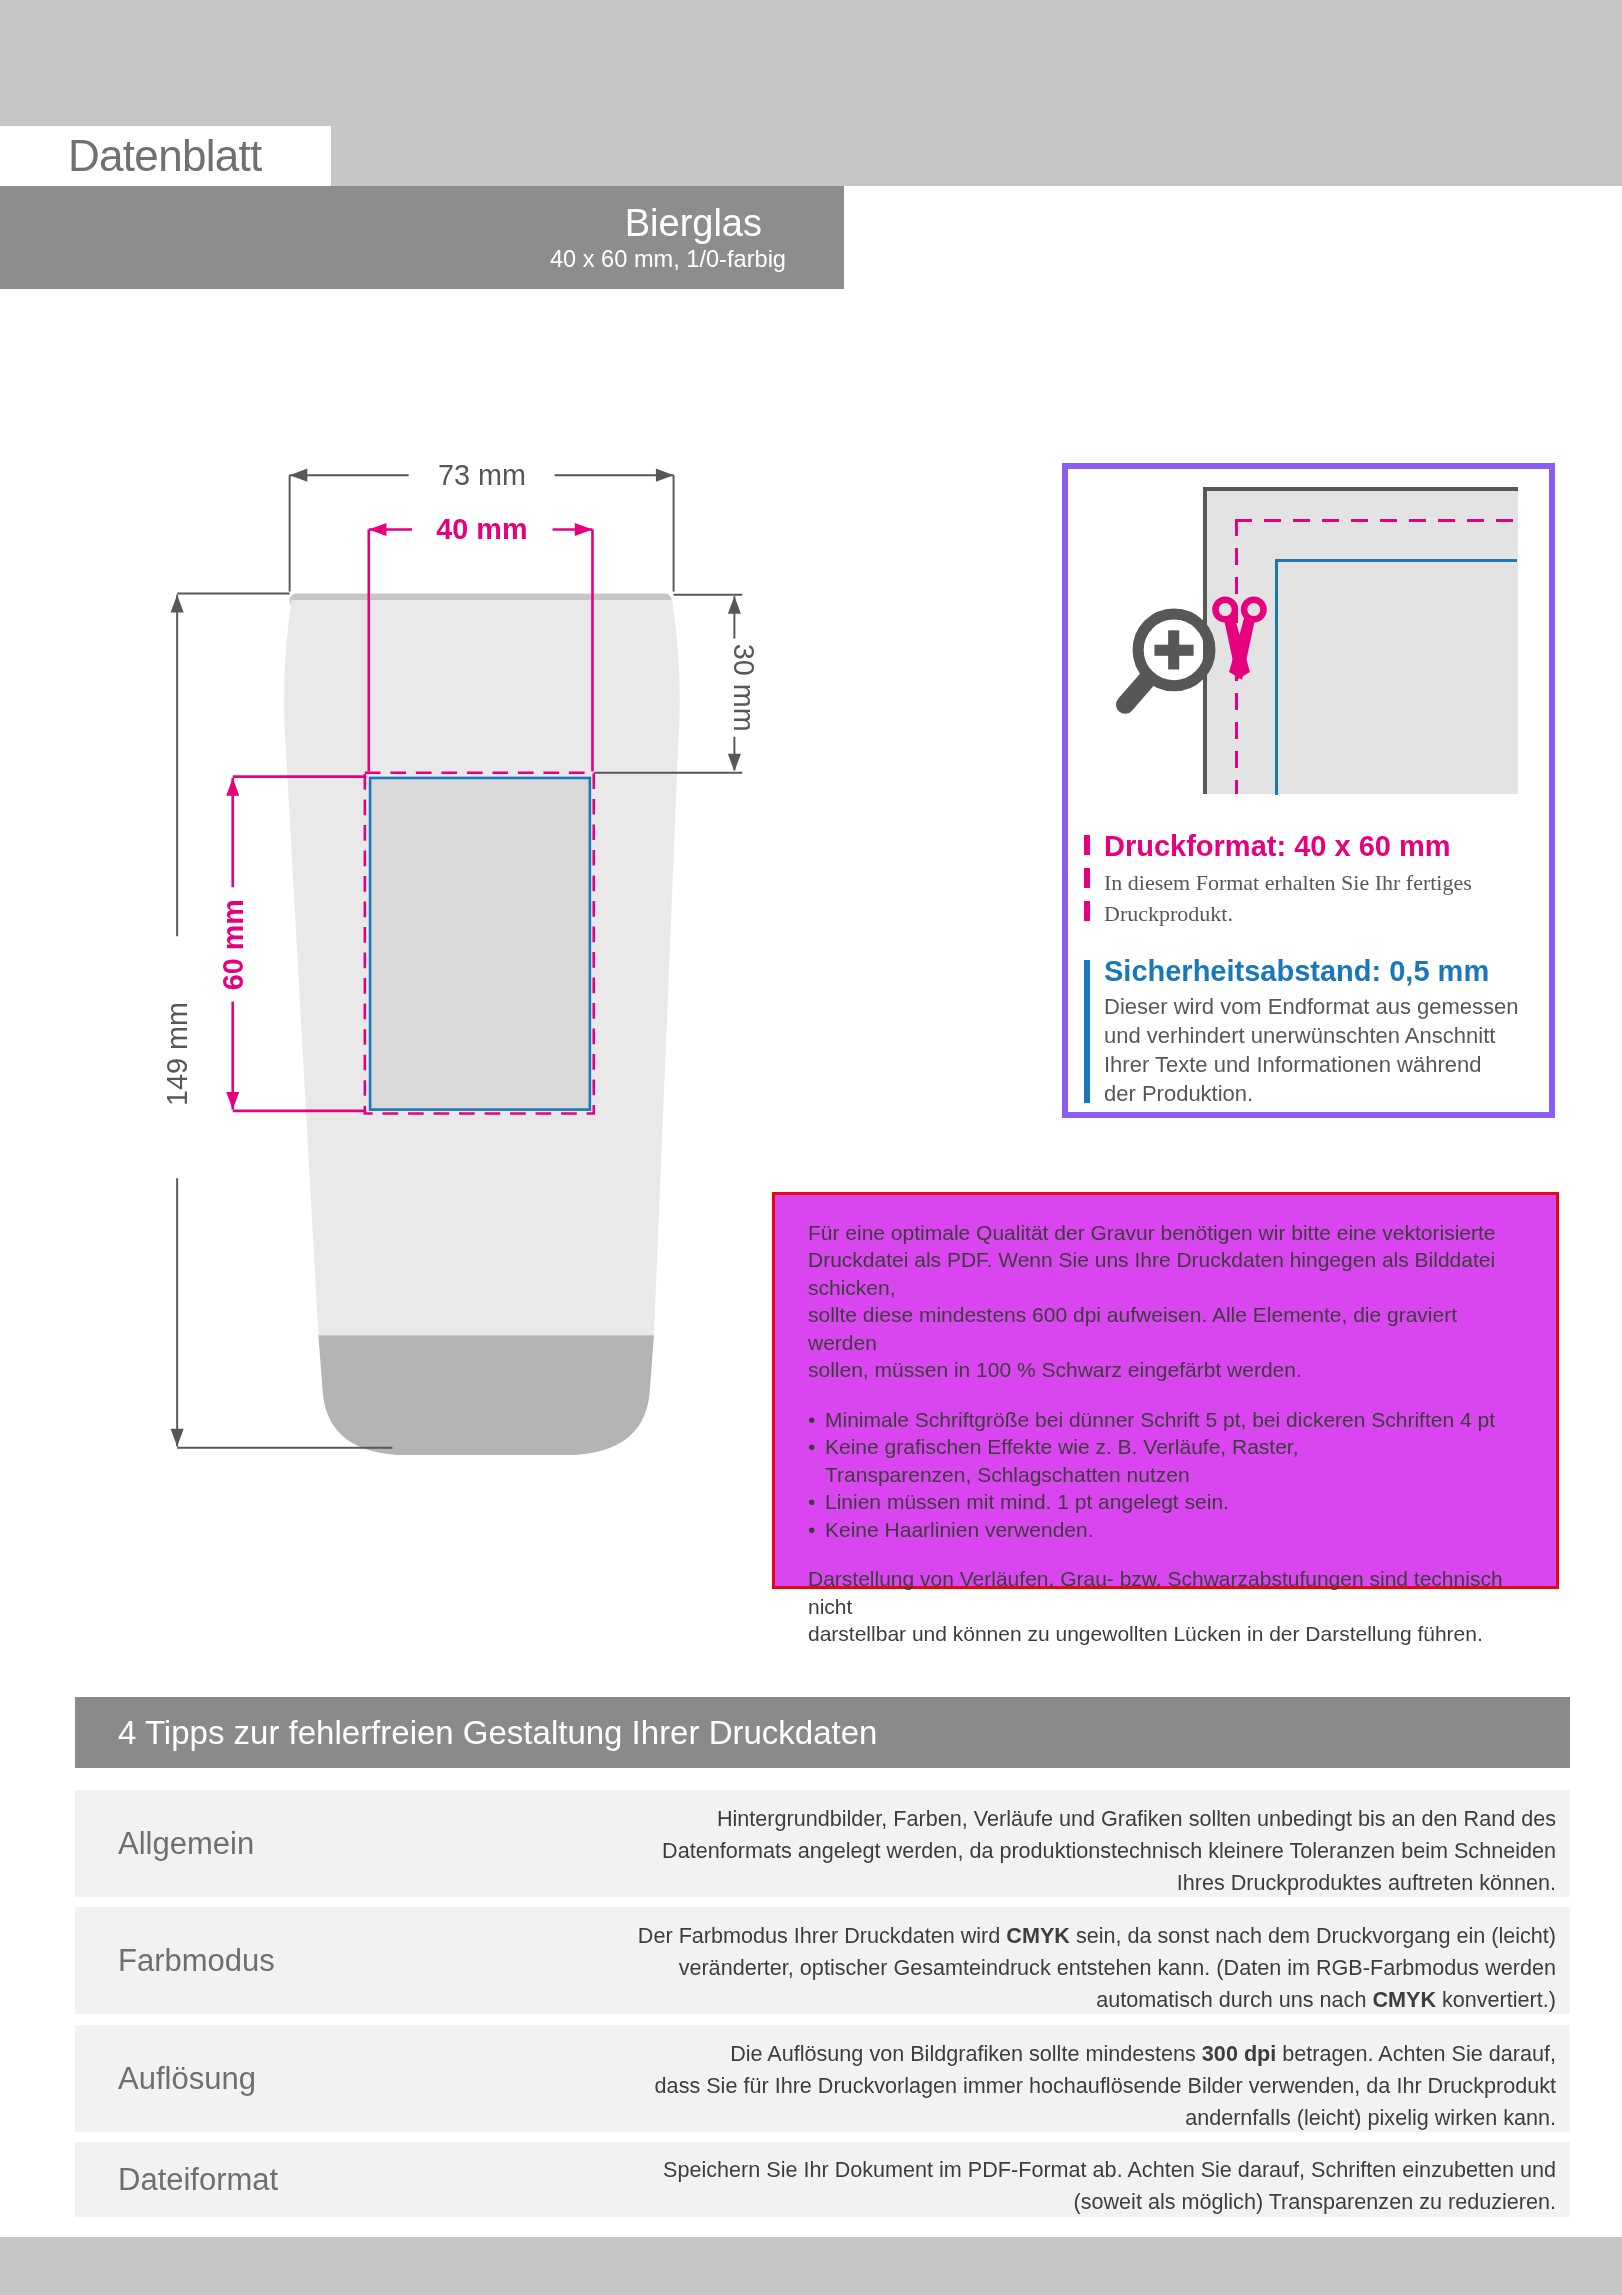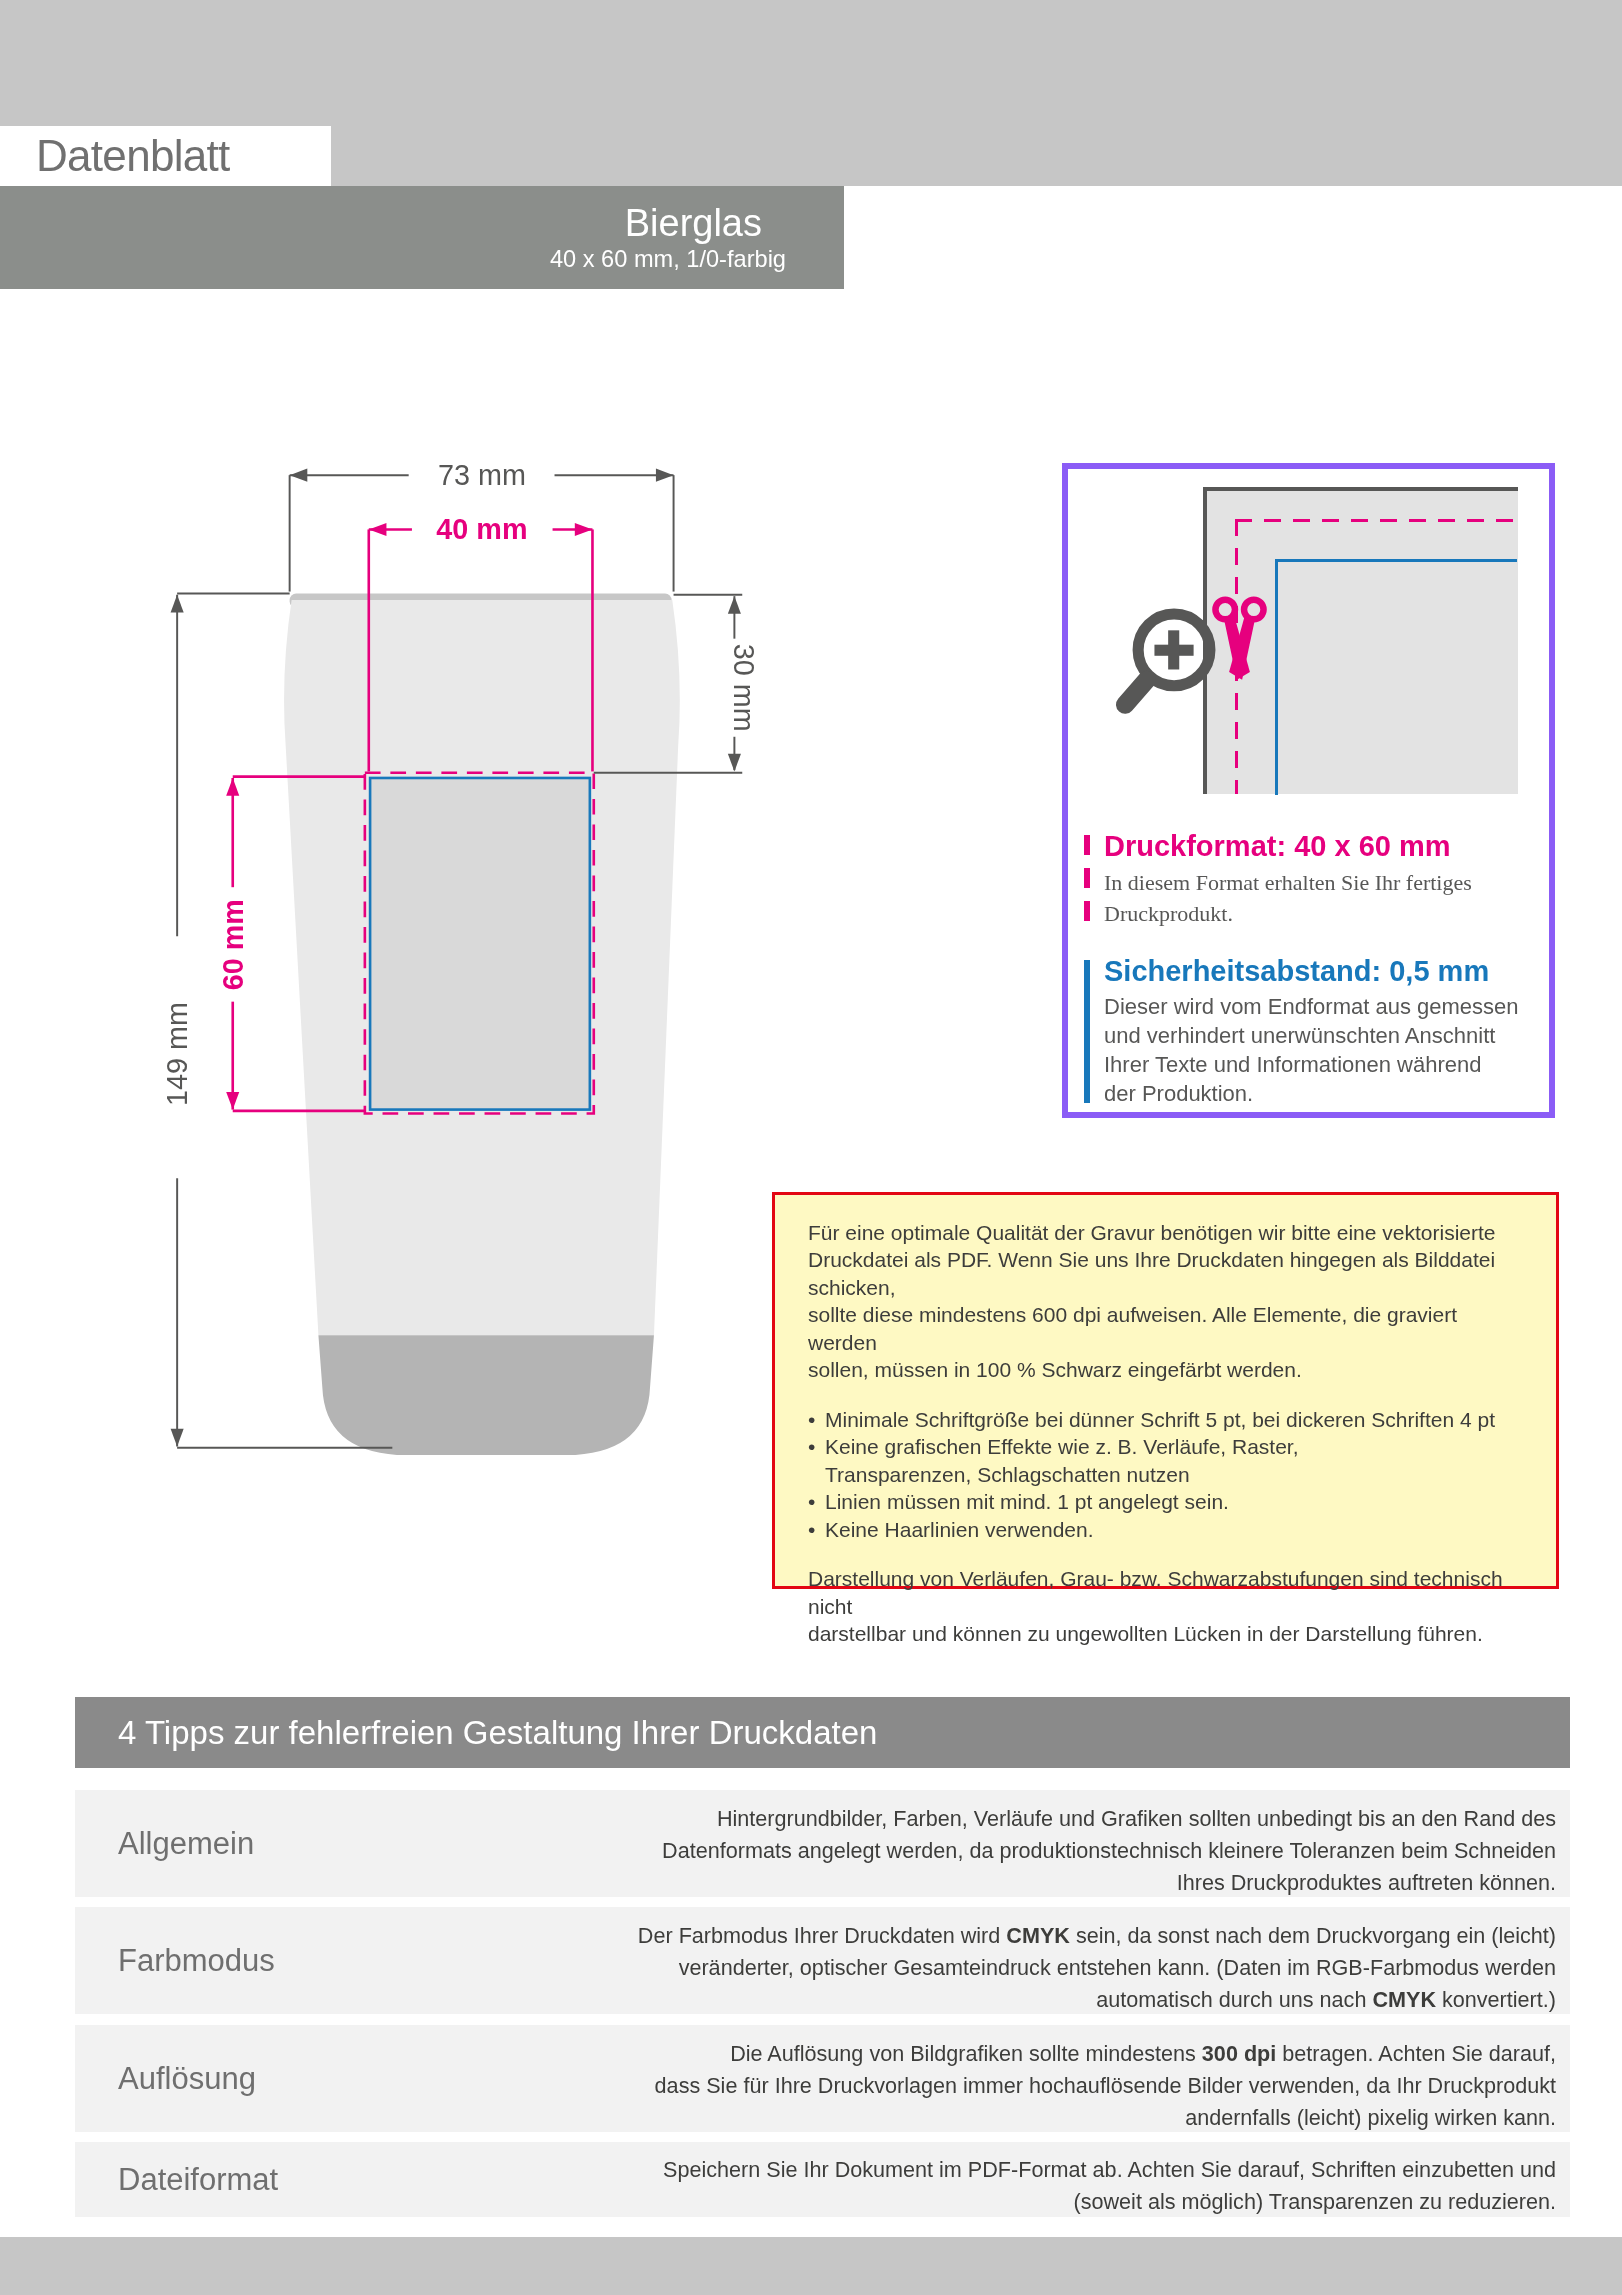--- a/index.html
+++ b/index.html
@@ -4,21 +4,21 @@
 <style>
   html,body{margin:0;padding:0;background:#ffffff;}
   .page{position:relative;width:1623px;height:2295px;background:#ffffff;overflow:hidden;
         font-family:"Liberation Sans", sans-serif;}
   .abs{position:absolute;}
 
   
   .topband{left:0;top:0;width:1623px;height:186px;background:#c6c6c6;}
   .titlebox{left:0;top:126px;width:331px;height:60px;background:#ffffff;
             display:flex;align-items:center;}
-  .titlebox span{font-size:44px;color:#707070;padding-left:36px;letter-spacing:-0.7px;}
+  .titlebox span{font-size:44px;color:#707070;padding-left:68px;letter-spacing:-0.7px;}
   .banner{left:0;top:186px;width:844px;height:103px;background:#8b8e8b;
           display:flex;flex-direction:column;justify-content:center;align-items:flex-end;
           padding-right:0;box-sizing:border-box;}
   .banner .t1{font-size:38px;color:#ffffff;line-height:1.12;margin-right:82px;}
   .banner .t2{font-size:23.6px;color:#ffffff;line-height:1.2;margin-right:58px;}
 
   
   svg text{font-family:"Liberation Sans", sans-serif;}
   .dimtxt{font-size:44px;fill:#575756;}
   .dimtxt-m{font-size:44px;font-weight:700;fill:#e6007e;}
@@ -38,21 +38,21 @@
   .dash-marker{left:15.7px;top:366px;width:5.9px;height:86px;
      background:repeating-linear-gradient(180deg,#e6007e 0 19.6px,rgba(0,0,0,0) 19.6px 33px);}
   .blue-marker{left:15.7px;top:491px;width:5.9px;height:143px;background:#1878bb;}
   .lg-h1{left:36px;top:361px;font-size:29px;font-weight:700;color:#e6007e;}
   .lg-b1{left:36px;top:398px;font-size:22px;line-height:31px;color:#575756;white-space:pre-line;font-family:Liberation Serif, serif;}
   .lg-h2{left:36px;top:486px;font-size:29px;font-weight:700;color:#1878bb;text-align:right;}
   .lg-b2{left:36px;top:523px;font-size:22px;line-height:29px;color:#575756;white-space:pre-line;}
 
   
   .notice{left:772px;top:1192px;width:787px;height:397px;border:3.3px solid #e30613;
-          background:#fef9c3;box-sizing:border-box;padding:23.6px 29px 15.7px 33px;
+          background:#d946ef;box-sizing:border-box;padding:23.6px 29px 15.7px 33px;
           font-size:21px;line-height:27.5px;color:#3d3d3b;}
   .notice .para{white-space:pre-line;}
   .notice .gap{height:22px;}
   .bullet-item{display:flex;}
   .bullet-item .dot{width:17px;flex:0 0 17px;}
   .bullet-item .bt{white-space:pre-line;}
 
   
   .tips-header{left:75px;top:1697px;width:1495px;height:71px;background:#8a8a8a;
                display:flex;align-items:center;}

